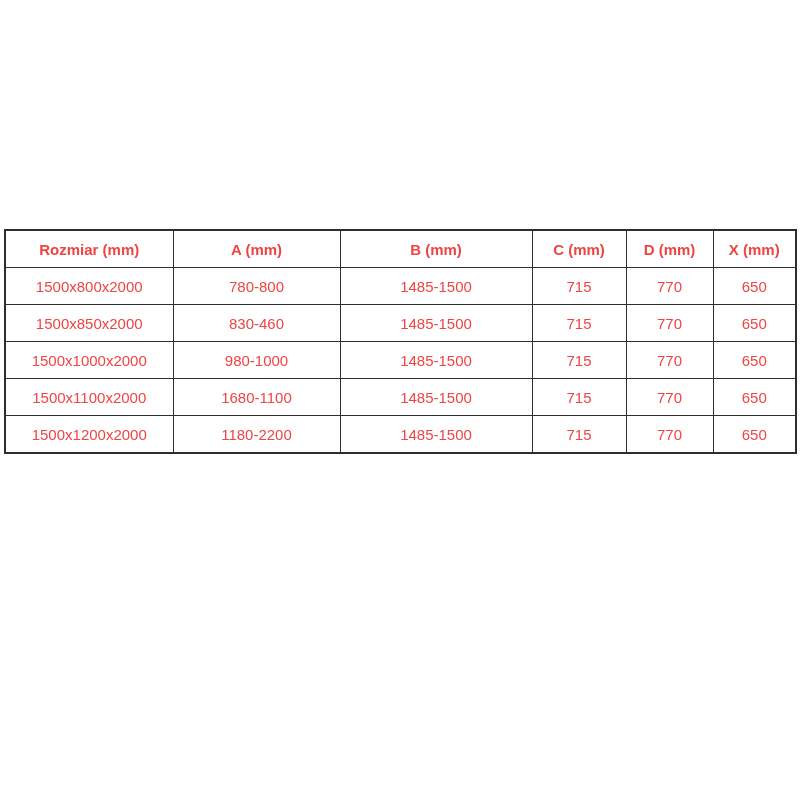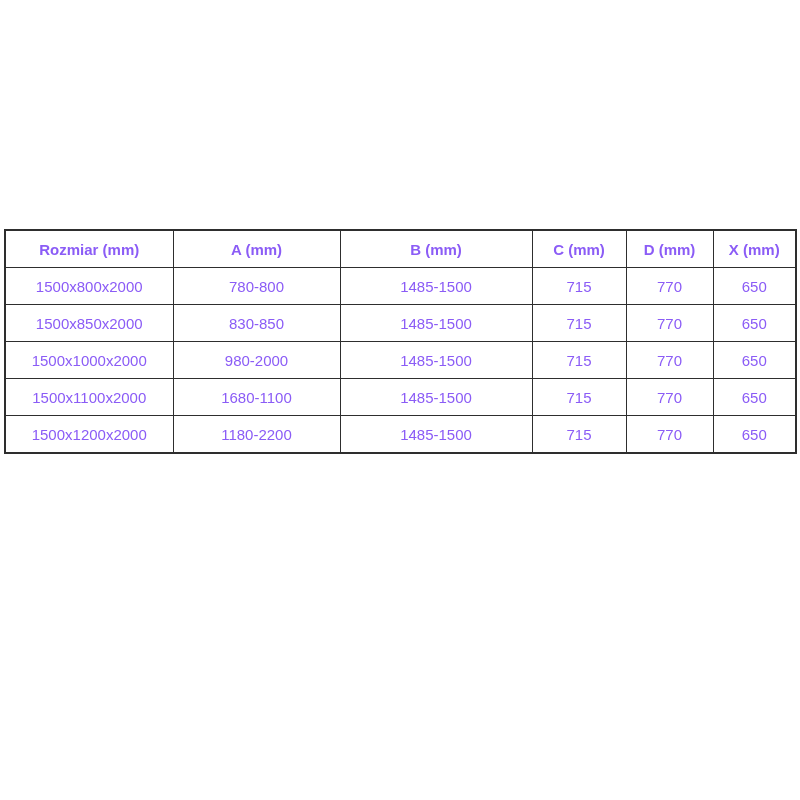--- a/index.html
+++ b/index.html
@@ -26,21 +26,21 @@
     table-layout: fixed;
     background: #ffffff;
   }
   table.spec-table th,
   table.spec-table td {
     border: 1px solid #2e2e2e;
     height: 36px;
     text-align: center;
     vertical-align: middle;
     font-size: 15px;
-    color: #8b5cf6;
+    color: #ef4444;
     padding: 0 2px;
     overflow: hidden;
     white-space: nowrap;
   }
   table.spec-table {
     border: 2px solid #2e2e2e;
   }
   table.spec-table th {
     font-weight: bold;
   }
@@ -78,29 +78,29 @@
         <tr>
           <td>1500x800x2000</td>
           <td>780-800</td>
           <td>1485-1500</td>
           <td>715</td>
           <td>770</td>
           <td>650</td>
         </tr>
         <tr>
           <td>1500x850x2000</td>
-          <td>830-850</td>
+          <td>830-460</td>
           <td>1485-1500</td>
           <td>715</td>
           <td>770</td>
           <td>650</td>
         </tr>
         <tr>
           <td>1500x1000x2000</td>
-          <td>980-2000</td>
+          <td>980-1000</td>
           <td>1485-1500</td>
           <td>715</td>
           <td>770</td>
           <td>650</td>
         </tr>
         <tr>
           <td>1500x1100x2000</td>
           <td>1680-1100</td>
           <td>1485-1500</td>
           <td>715</td>

